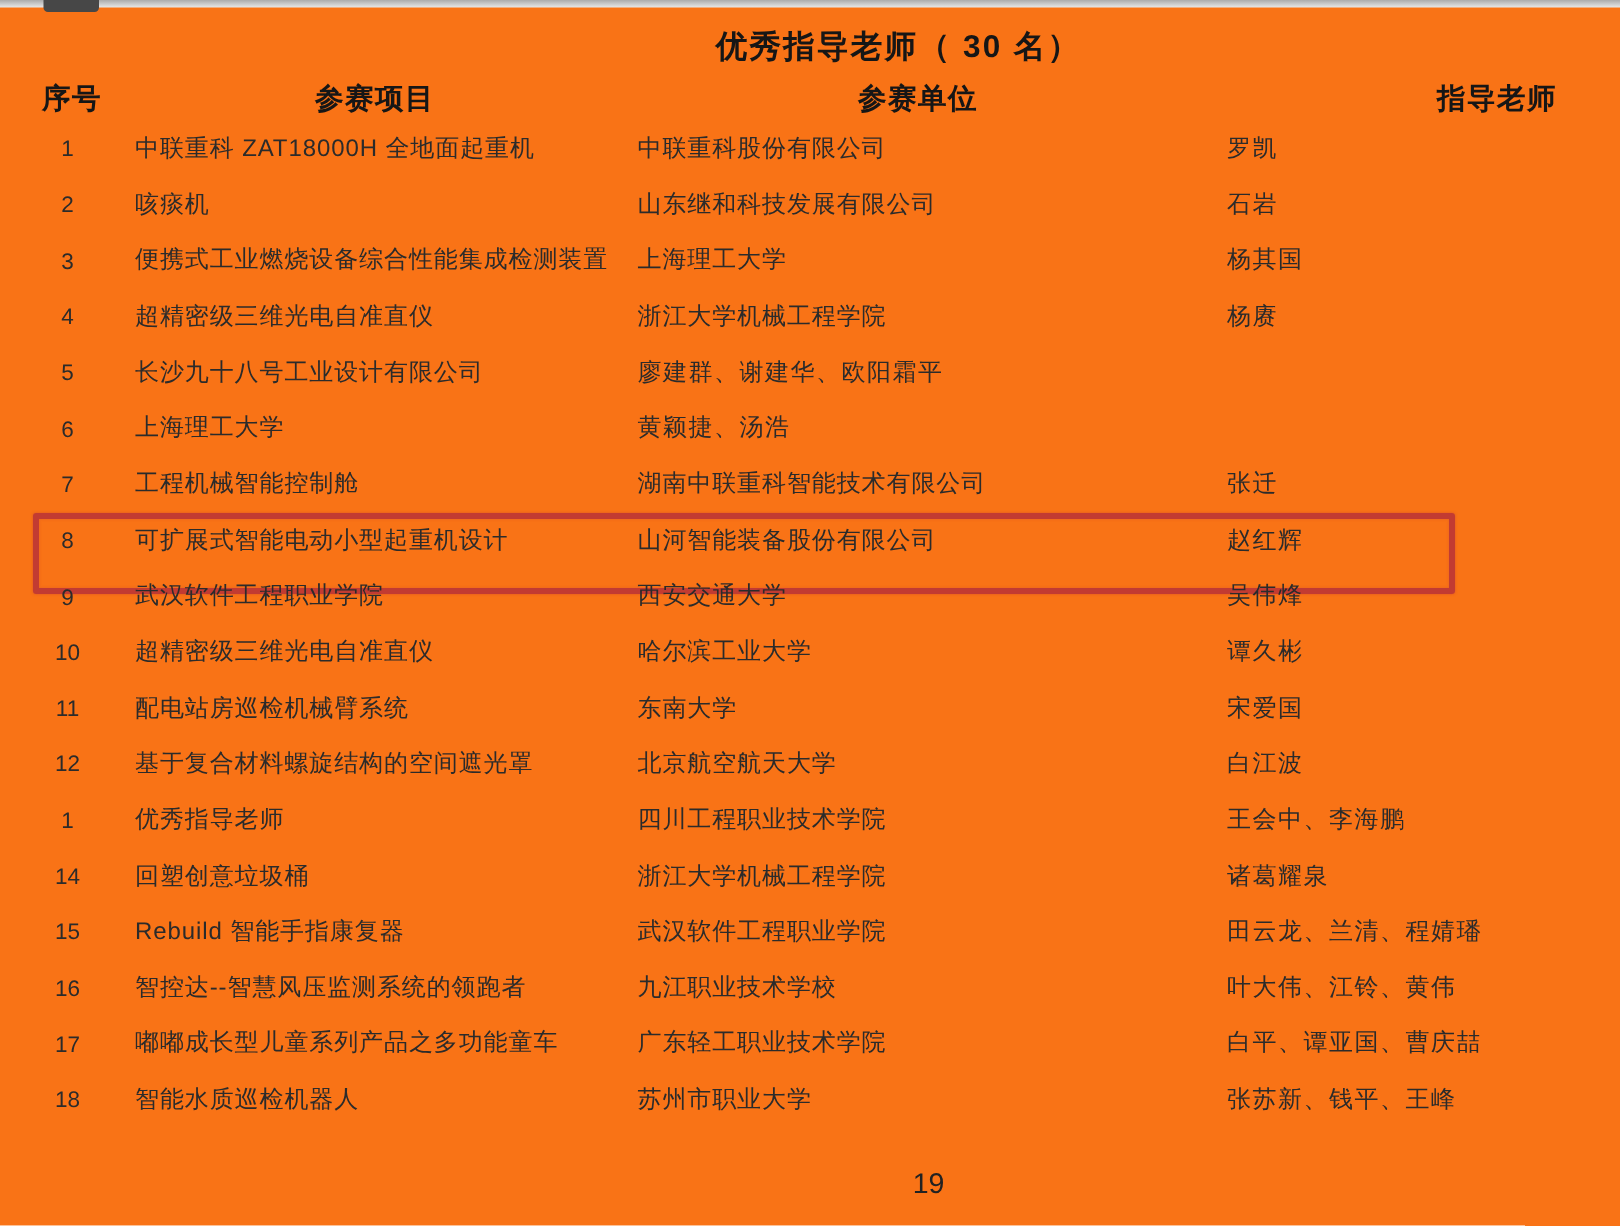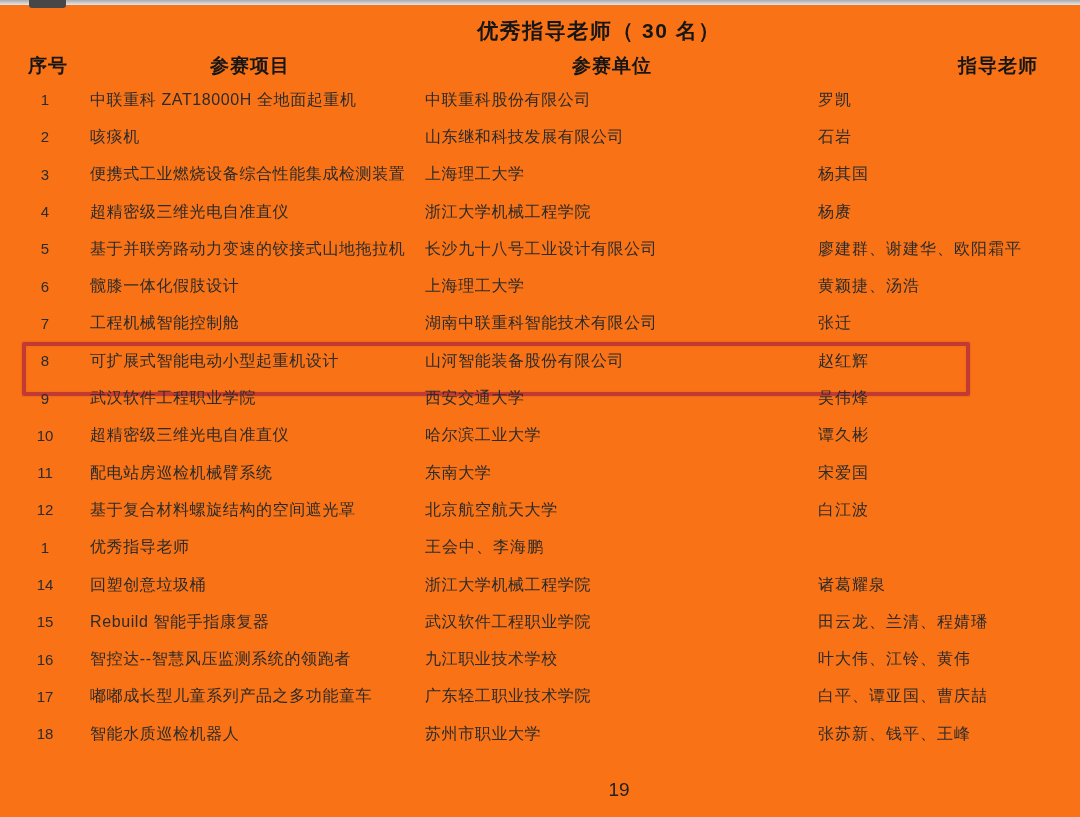--- a/index.html
+++ b/index.html
@@ -96,27 +96,25 @@
         <div class="cell advisor">杨其国</div>
       </div>
       <div class="row">
         <div class="cell no">4</div>
         <div class="cell project">超精密级三维光电自准直仪</div>
         <div class="cell unit">浙江大学机械工程学院</div>
         <div class="cell advisor">杨赓</div>
       </div>
       <div class="row">
         <div class="cell no">5</div>
-        <div class="cell project">基于并联旁路动力变速的铰接式山地拖拉机</div>
         <div class="cell unit">长沙九十八号工业设计有限公司</div>
         <div class="cell advisor">廖建群、谢建华、欧阳霜平</div>
       </div>
       <div class="row">
         <div class="cell no">6</div>
-        <div class="cell project">髋膝一体化假肢设计</div>
         <div class="cell unit">上海理工大学</div>
         <div class="cell advisor">黄颖捷、汤浩</div>
       </div>
       <div class="row">
         <div class="cell no">7</div>
         <div class="cell project">工程机械智能控制舱</div>
         <div class="cell unit">湖南中联重科智能技术有限公司</div>
         <div class="cell advisor">张迁</div>
       </div>
       <div class="row">
@@ -146,20 +144,21 @@
       </div>
       <div class="row">
         <div class="cell no">12</div>
         <div class="cell project">基于复合材料螺旋结构的空间遮光罩</div>
         <div class="cell unit">北京航空航天大学</div>
         <div class="cell advisor">白江波</div>
       </div>
       <div class="row">
         <div class="cell no">1</div>
         <div class="cell project">优秀指导老师</div>
+        <div class="cell unit">四川工程职业技术学院</div>
         <div class="cell advisor">王会中、李海鹏</div>
       </div>
       <div class="row">
         <div class="cell no">14</div>
         <div class="cell project">回塑创意垃圾桶</div>
         <div class="cell unit">浙江大学机械工程学院</div>
         <div class="cell advisor">诸葛耀泉</div>
       </div>
       <div class="row">
         <div class="cell no">15</div>

